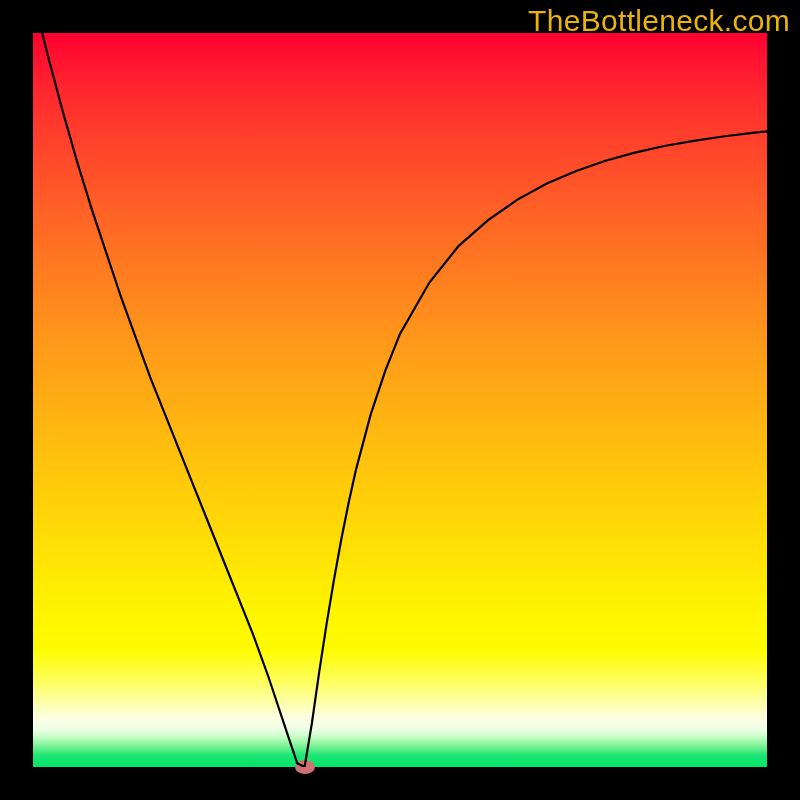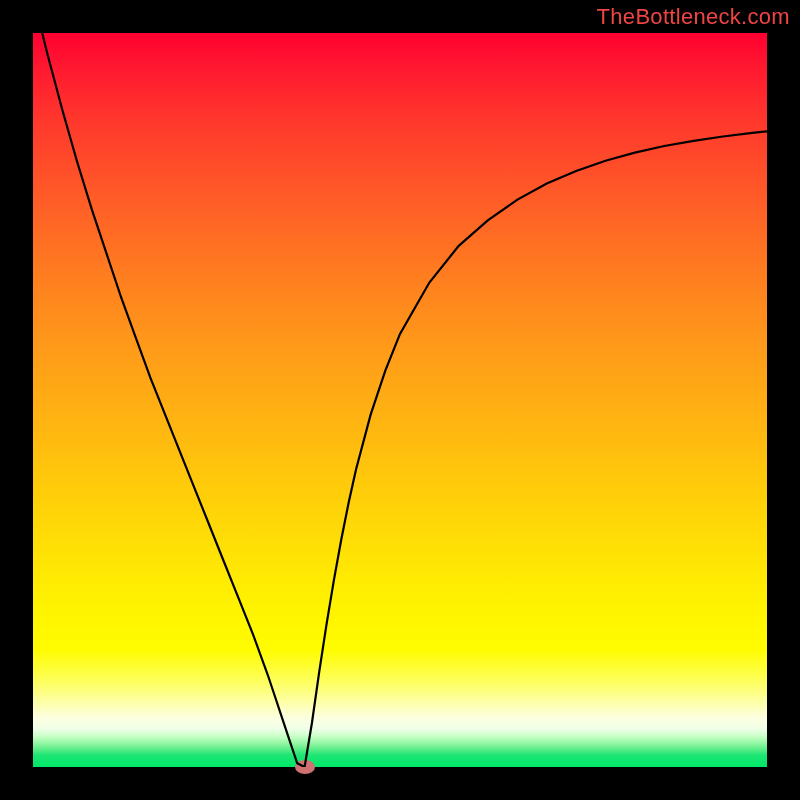--- a/index.html
+++ b/index.html
@@ -8,22 +8,22 @@
     height: 800px;
     background: #000;
     position: relative;
     overflow: hidden;
     font-family: Arial, Helvetica, sans-serif;
   }
   .watermark {
     position: absolute;
     top: 4px;
     right: 10px;
-    color: #ef4444;
-    font-size: 22px;
+    color: #eab308;
+    font-size: 30px;
     font-weight: 400;
     letter-spacing: 0.3px;
     z-index: 3;
   }
   .plot-area {
     position: absolute;
     left: 33px;
     top: 33px;
     width: 734px;
     height: 734px;

